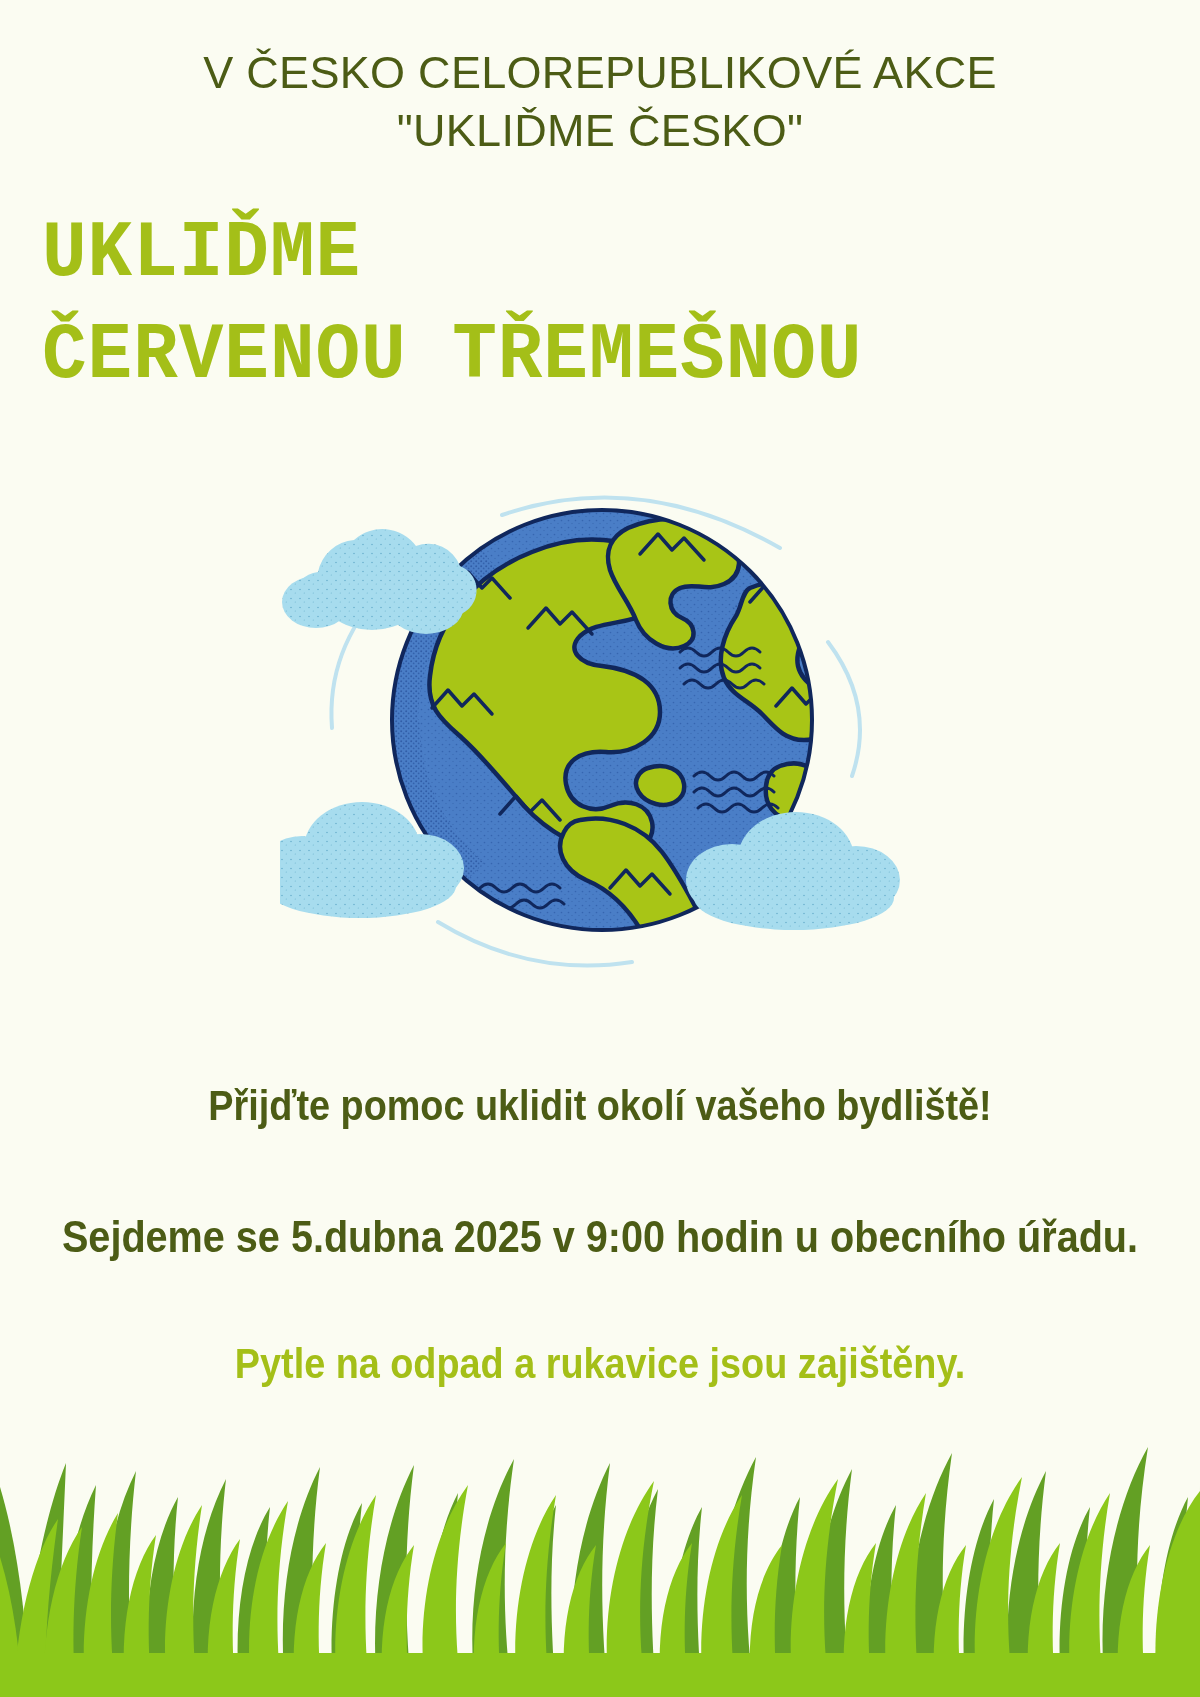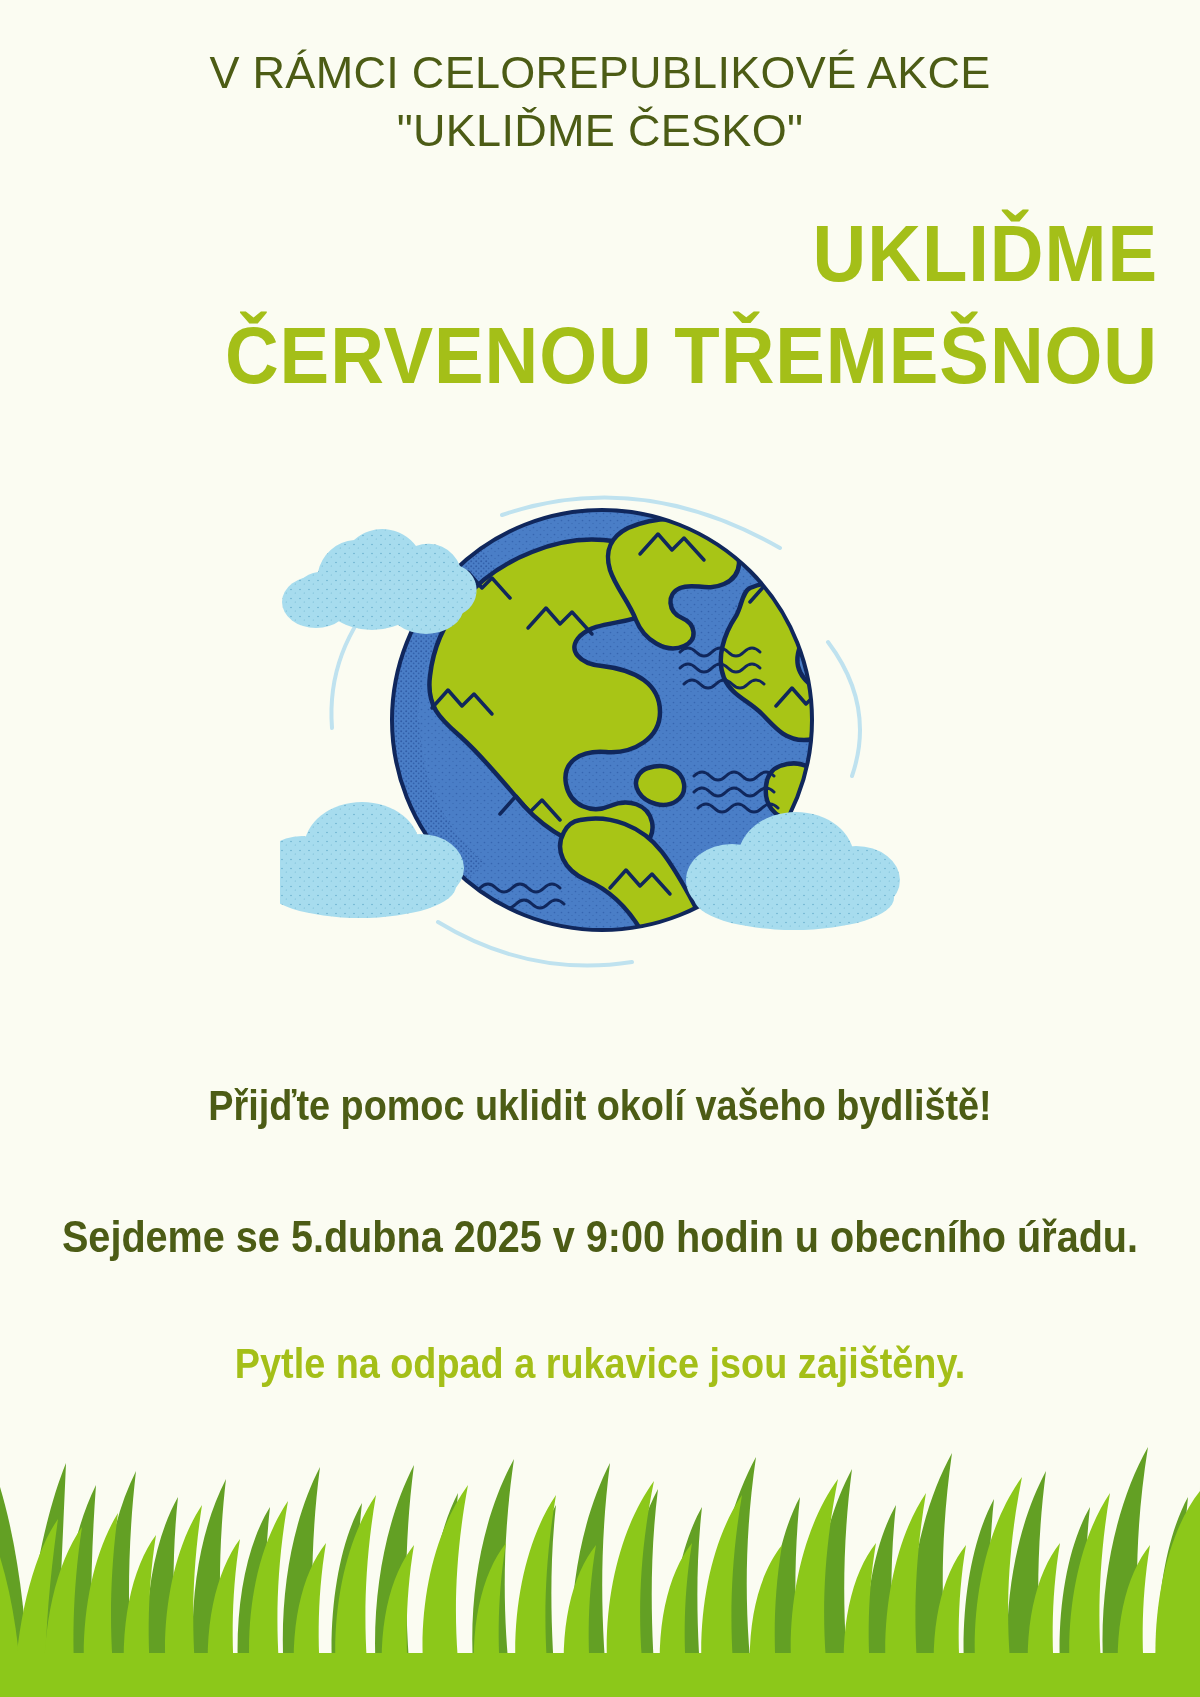--- a/index.html
+++ b/index.html
@@ -35,22 +35,23 @@
     letter-spacing: 0.3px;
     white-space: nowrap;
   }
 
   
   .title-block {
     position: absolute;
     top: 212px;
     left: 0;
     width: 1200px;
-    text-align: right;
+    text-align: left;
     line-height: 1.05;
+    font-family: Liberation Mono, monospace;
   }
   .title-line {
     display: block;
     color: #a4bf18;
     font-weight: 700;
     white-space: nowrap;
     transform: scaleX(0.93);
   }
   .title-line-1 { font-size: 80px; letter-spacing: 1px; }
   .title-line-2 { font-size: 80px; letter-spacing: 1px; margin-top: 18px; }
@@ -102,21 +103,21 @@
     pointer-events: none;
   }
   .grass svg { display: block; width: 100%; height: 100%; }
 </style>
 </head>
 <body>
 
 <div class="poster">
 
   <div class="header-block">
-    <span class="header-line">V RÁMCI CELOREPUBLIKOVÉ AKCE</span>
+    <span class="header-line">V ČESKO CELOREPUBLIKOVÉ AKCE</span>
     <span class="header-line">"UKLIĎME ČESKO"</span>
   </div>
 
   <div class="title-block">
     <span class="title-line title-line-1">UKLIĎME</span>
     <span class="title-line title-line-2">ČERVENOU TŘEMEŠNOU</span>
   </div>
 
   <div class="earth-wrap">
     <svg viewBox="0 0 640 520" xmlns="http://www.w3.org/2000/svg">

